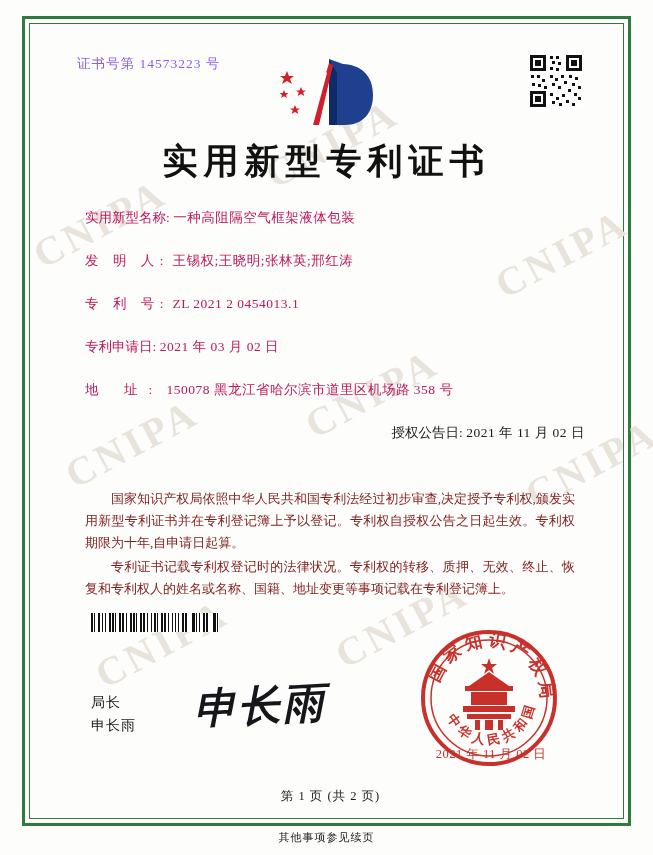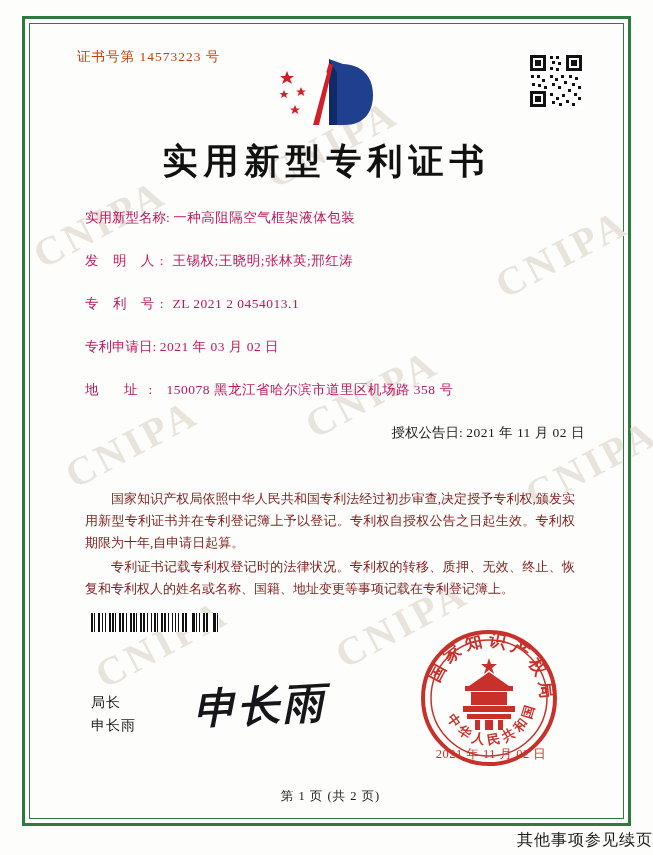--- a/index.html
+++ b/index.html
@@ -62,24 +62,24 @@
   .wm8 { left: 330px; top: 600px; }
 
   .content {
     position: absolute;
     left: 29px; top: 23px;
     width: 595px; height: 796px;
   }
 
   .cert-no {
     position: absolute;
-    left: 48px; top: 25px;
+    left: 48px; top: 32px;
     font-size: 13.5px;
     letter-spacing: 1px;
-    color: #c2410c;
+    color: #8b5cf6;
   }
 
   
   .logo {
     position: absolute;
     left: 238px; top: 30px;
     width: 120px; height: 78px;
   }
   .qr {
     position: absolute;
@@ -202,22 +202,22 @@
     width: 595px;
     text-align: center;
     font-size: 12.5px;
     letter-spacing: 1px;
   }
 
   .footnote {
     position: absolute;
     left: 0; top: 830px;
     width: 653px;
-    text-align: right;
-    font-size: 16px;
+    text-align: center;
+    font-size: 11px;
     letter-spacing: 1px;
     color: #1a1a1a;
   }
 </style>
 </head>
 <body>
 
 <div class="page">
 
   <div class="border-outer"></div>

